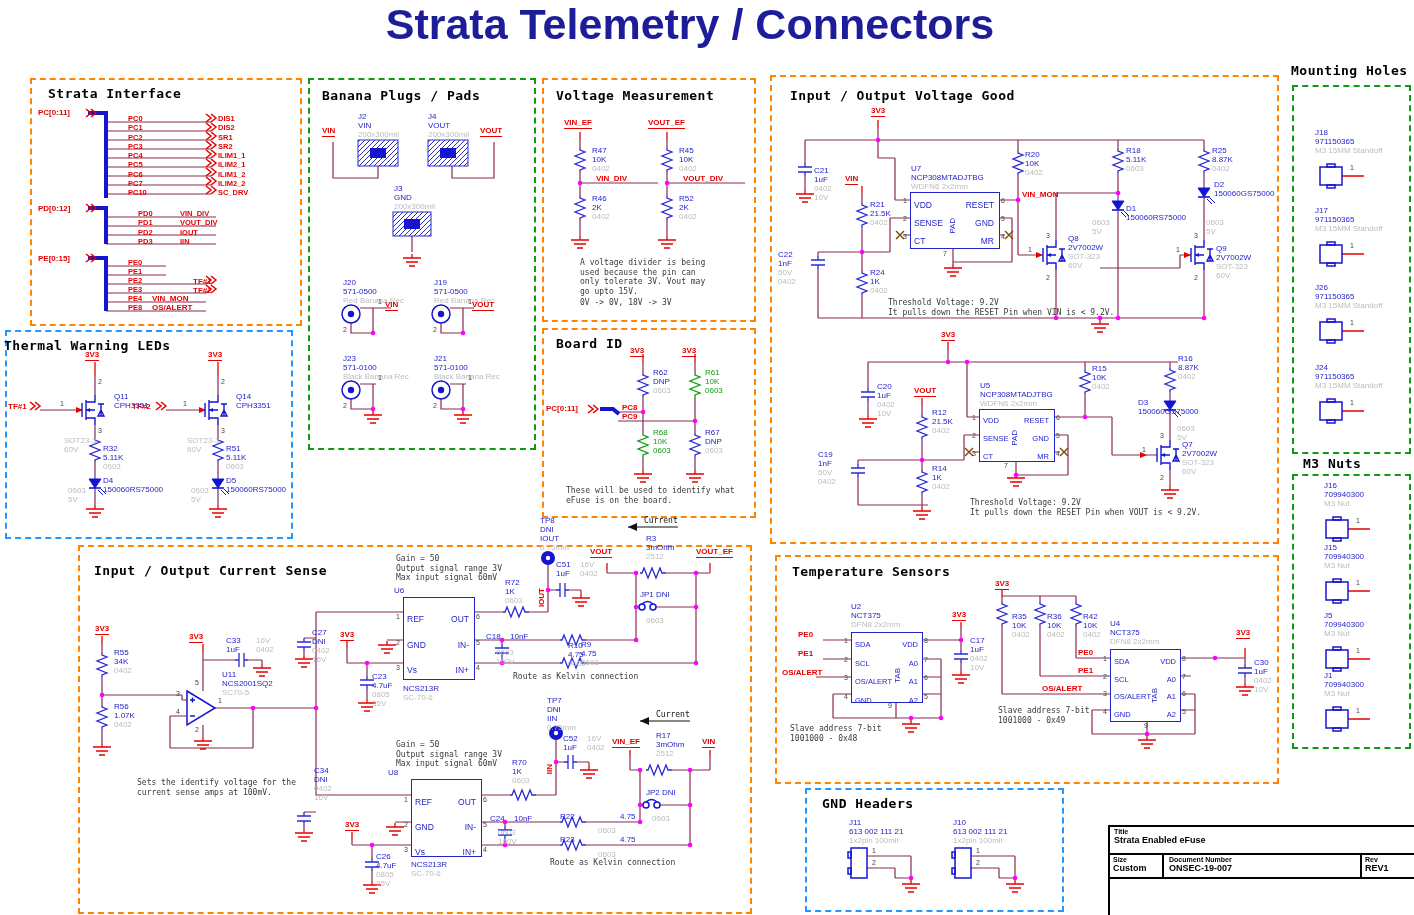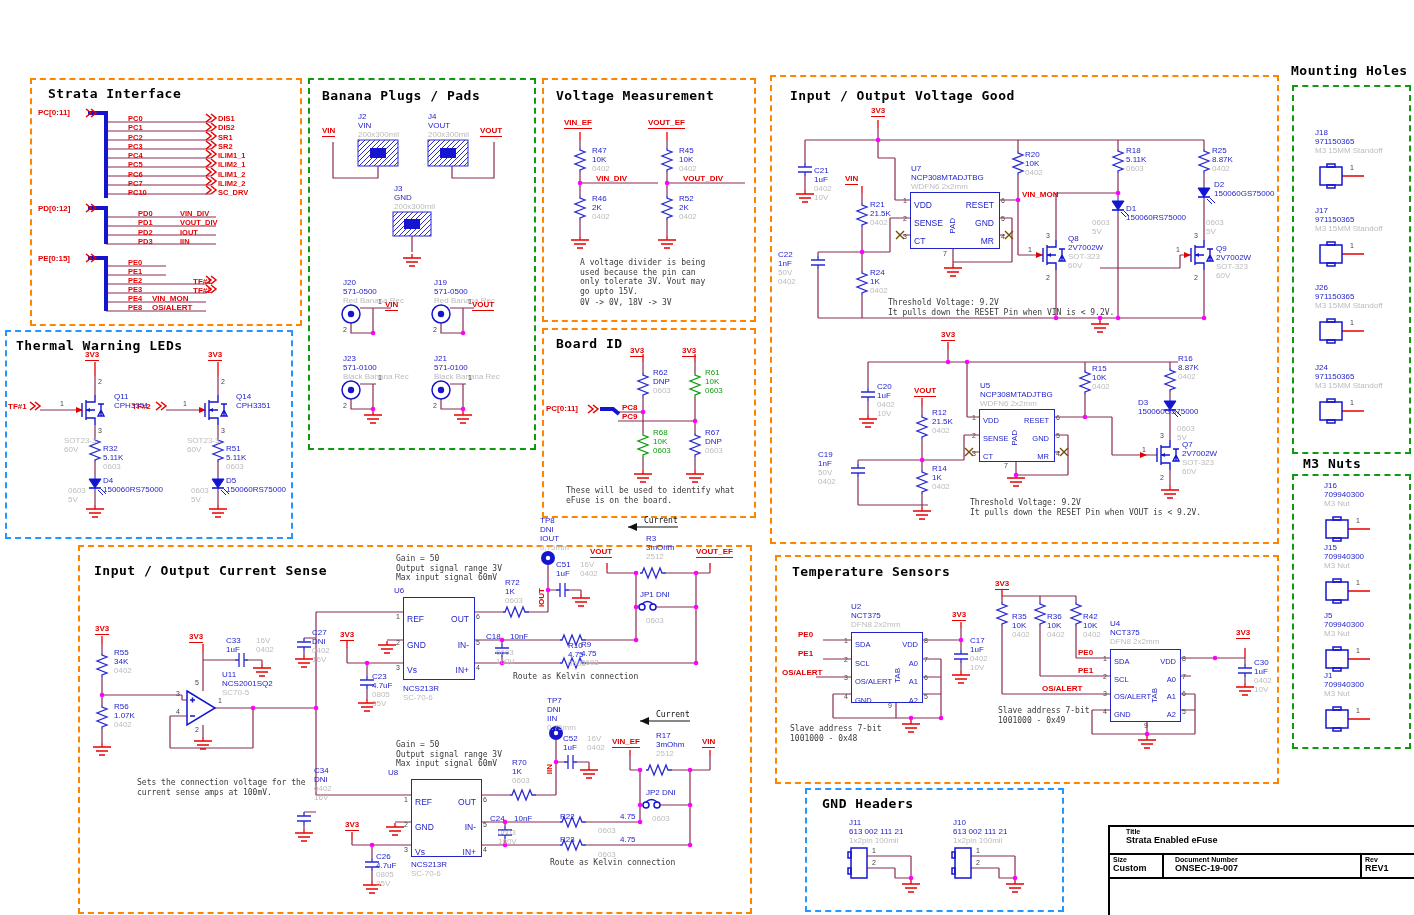--- a/index.html
+++ b/index.html
@@ -19,26 +19,26 @@
 .icbox{position:absolute;z-index:3;border:1.5px solid #2323cc;background:#fff}
 .pin{position:absolute;z-index:5;font:8.5px "Liberation Sans",sans-serif;color:#2323cc;white-space:pre}
 .pnum{position:absolute;z-index:5;font:7px "Liberation Sans",sans-serif;color:#444;white-space:pre}
 .pd{position:absolute;z-index:5;font:7px "Liberation Sans",sans-serif;color:#444}
 .vt{position:absolute;z-index:5;font:bold 8px "Liberation Sans",sans-serif;color:#e60000;writing-mode:vertical-rl;transform:rotate(180deg)}
 .vtb{position:absolute;z-index:5;font:8px "Liberation Sans",sans-serif;color:#2323cc;writing-mode:vertical-rl;transform:rotate(180deg)}
 .cur{position:absolute;z-index:5;font:8px "DejaVu Sans Mono",monospace;color:#111}
 #maintitle{position:absolute;left:160px;top:0;width:1060px;text-align:center;z-index:5;font:bold 43px "Liberation Sans",sans-serif;color:#1d1d99}
 #tb{position:absolute;left:1108px;top:825px;width:304px;height:90px;border:2px solid #000;background:#fff;z-index:6;font-family:"Liberation Sans",sans-serif}
 #tb .co{height:30px;border-bottom:2px solid #000;text-align:center;font:bold 22px "Liberation Sans",sans-serif;padding-top:4px}
-#tb .ti{height:24px;border-bottom:2px solid #000;padding:1px 16px}
+#tb .ti{height:24px;border-bottom:2px solid #000;padding:1px 4px}
 #tb .tl7{font:bold 7px "Liberation Sans",sans-serif}
 #tb .tv{font:bold 9px "Liberation Sans",sans-serif}
 #tb .mr{height:22px;border-bottom:2px solid #000;display:flex}
 #tb .c1{width:46px;border-right:2px solid #000;padding:1px 3px}
-#tb .c2{flex:1;padding:1px 11px}
+#tb .c2{flex:1;padding:1px 5px}
 #tb .c3{width:46px;border-left:2px solid #000;padding:1px 3px}
 </style>
 </head>
 <body>
 
 <div id="canvas">
 
 <svg id="wires" width="1414" height="915" viewBox="0 0 1414 915">
 <defs>
 <pattern id="ht" width="5" height="5" patternUnits="userSpaceOnUse">
@@ -306,35 +306,36 @@
 </g>
 
 <g stroke="#111" fill="none" stroke-width="1.2">
 <path d="M628,527 h50 M640,721 h50"></path>
         <path d="M628,527 l9,-4 v8 z M640,721 l9,-4 v8 z" fill="#111" stroke="none"></path>
 </g>
 
 <path stroke="#ff00ff" stroke-width="4.5" stroke-linecap="round" d="M580,183 h.1 M667,183 h.1 M643,412 h.1 M695,421 h.1 M878,140 h.1 M862,252 h.1 M1018,200 h.1 M1118,193 h.1 M1100,318 h.1 M1056,318 h.1 M1118,318 h.1 M1204,318 h.1 M948,362 h.1 M967,362 h.1 M922,460 h.1 M1085,417 h.1 M1016,475 h.1 M102,695 h.1 M253,708 h.1 M316,708 h.1 M367,663 h.1 M548,590 h.1 M502,640 h.1 M502,663 h.1 M636,573 h.1 M636,607 h.1 M636,640 h.1 M696,573 h.1 M696,607 h.1 M696,663 h.1 M372,845 h.1 M556,762 h.1 M505,822 h.1 M505,845 h.1 M640,770 h.1 M640,805 h.1 M640,822 h.1 M690,770 h.1 M690,805 h.1 M690,845 h.1 M961,640 h.1 M941,718 h.1 M911,718 h.1 M1147,734 h.1 M1215,658 h.1 M373,333 h.1 M463,333 h.1 M373,409 h.1 M463,409 h.1 M911,878 h.1 M1015,878 h.1"></path>
 </svg>
 
+<div id="maintitle">Strata Telemetry / Connectors</div>
 
 <div class="sec or" style="left:30px;top:78px;width:268px;height:244px"></div>
 <div class="sec bl" style="left:5px;top:330px;width:284px;height:205px"></div>
 <div class="sec gr" style="left:308px;top:78px;width:224px;height:368px"></div>
 <div class="sec or" style="left:542px;top:78px;width:210px;height:240px"></div>
 <div class="sec or" style="left:542px;top:328px;width:210px;height:186px"></div>
 <div class="sec or" style="left:770px;top:75px;width:505px;height:465px"></div>
 <div class="sec gr" style="left:1292px;top:85px;width:115px;height:365px"></div>
 <div class="sec gr" style="left:1292px;top:474px;width:115px;height:271px"></div>
 <div class="sec or" style="left:78px;top:545px;width:670px;height:365px"></div>
 <div class="sec or" style="left:775px;top:555px;width:500px;height:225px"></div>
 <div class="sec bl" style="left:805px;top:788px;width:255px;height:120px"></div>
 
 <div class="st" style="left:48px;top:86px">Strata Interface</div>
-<div class="st" style="left:16px;top:338px">Thermal Warning LEDs</div>
+<div class="st" style="left:4px;top:338px">Thermal Warning LEDs</div>
 <div class="st" style="left:322px;top:88px">Banana Plugs / Pads</div>
 <div class="st" style="left:556px;top:88px">Voltage Measurement</div>
 <div class="st" style="left:556px;top:336px">Board ID</div>
 <div class="st" style="left:790px;top:88px">Input / Output Voltage Good</div>
 <div class="st" style="left:1291px;top:63px">Mounting Holes</div>
 <div class="st" style="left:1303px;top:456px">M3 Nuts</div>
 <div class="st" style="left:94px;top:563px">Input / Output Current Sense</div>
 <div class="st" style="left:792px;top:564px">Temperature Sensors</div>
 <div class="st" style="left:822px;top:796px">GND Headers</div>
 
@@ -744,21 +745,21 @@
     </div>
 <div class="lbl" style="left:256px;top:636px">
       <div class="g">16V</div>
       <div class="g">0402</div>
     </div>
 <div class="pd" style="left:176px;top:690px">3</div>
 <div class="pd" style="left:176px;top:708px">4</div>
 <div class="pd" style="left:218px;top:697px">1</div>
 <div class="pd" style="left:195px;top:679px">5</div>
 <div class="pd" style="left:195px;top:726px">2</div>
-<div class="note" style="left:137px;top:778px"><div>Sets the connection voltage for the</div><div>current sense amps at 100mV.</div></div>
+<div class="note" style="left:137px;top:778px"><div>Sets the identify voltage for the</div><div>current sense amps at 100mV.</div></div>
 <div class="note" style="left:396px;top:554px"><div>Gain = 50</div><div>Output signal range 3V</div><div>Max input signal 60mV</div></div>
 <div class="lbl" style="left:394px;top:586px">U6</div>
 <div class="icbox" style="left:403px;top:597px;width:70px;height:81px"></div>
 <div class="pin" style="left:407px;top:607px;line-height:25.5px"><div>REF</div><div>GND</div><div>Vs</div></div>
 <div class="pin" style="left:427px;top:607px;width:42px;text-align:right;line-height:25.5px"><div>OUT</div><div>IN-</div><div>IN+</div></div>
 <div class="pnum" style="left:392px;top:604px;width:8px;text-align:right;line-height:25.5px"><div>1</div><div>2</div><div>3</div></div>
 <div class="pnum" style="left:476px;top:604px;line-height:25.5px"><div>6</div><div>5</div><div>4</div></div>
 <div class="lbl" style="left:403px;top:684px">
       <div>NCS213R</div>
       <div class="g">SC-70-6</div>

